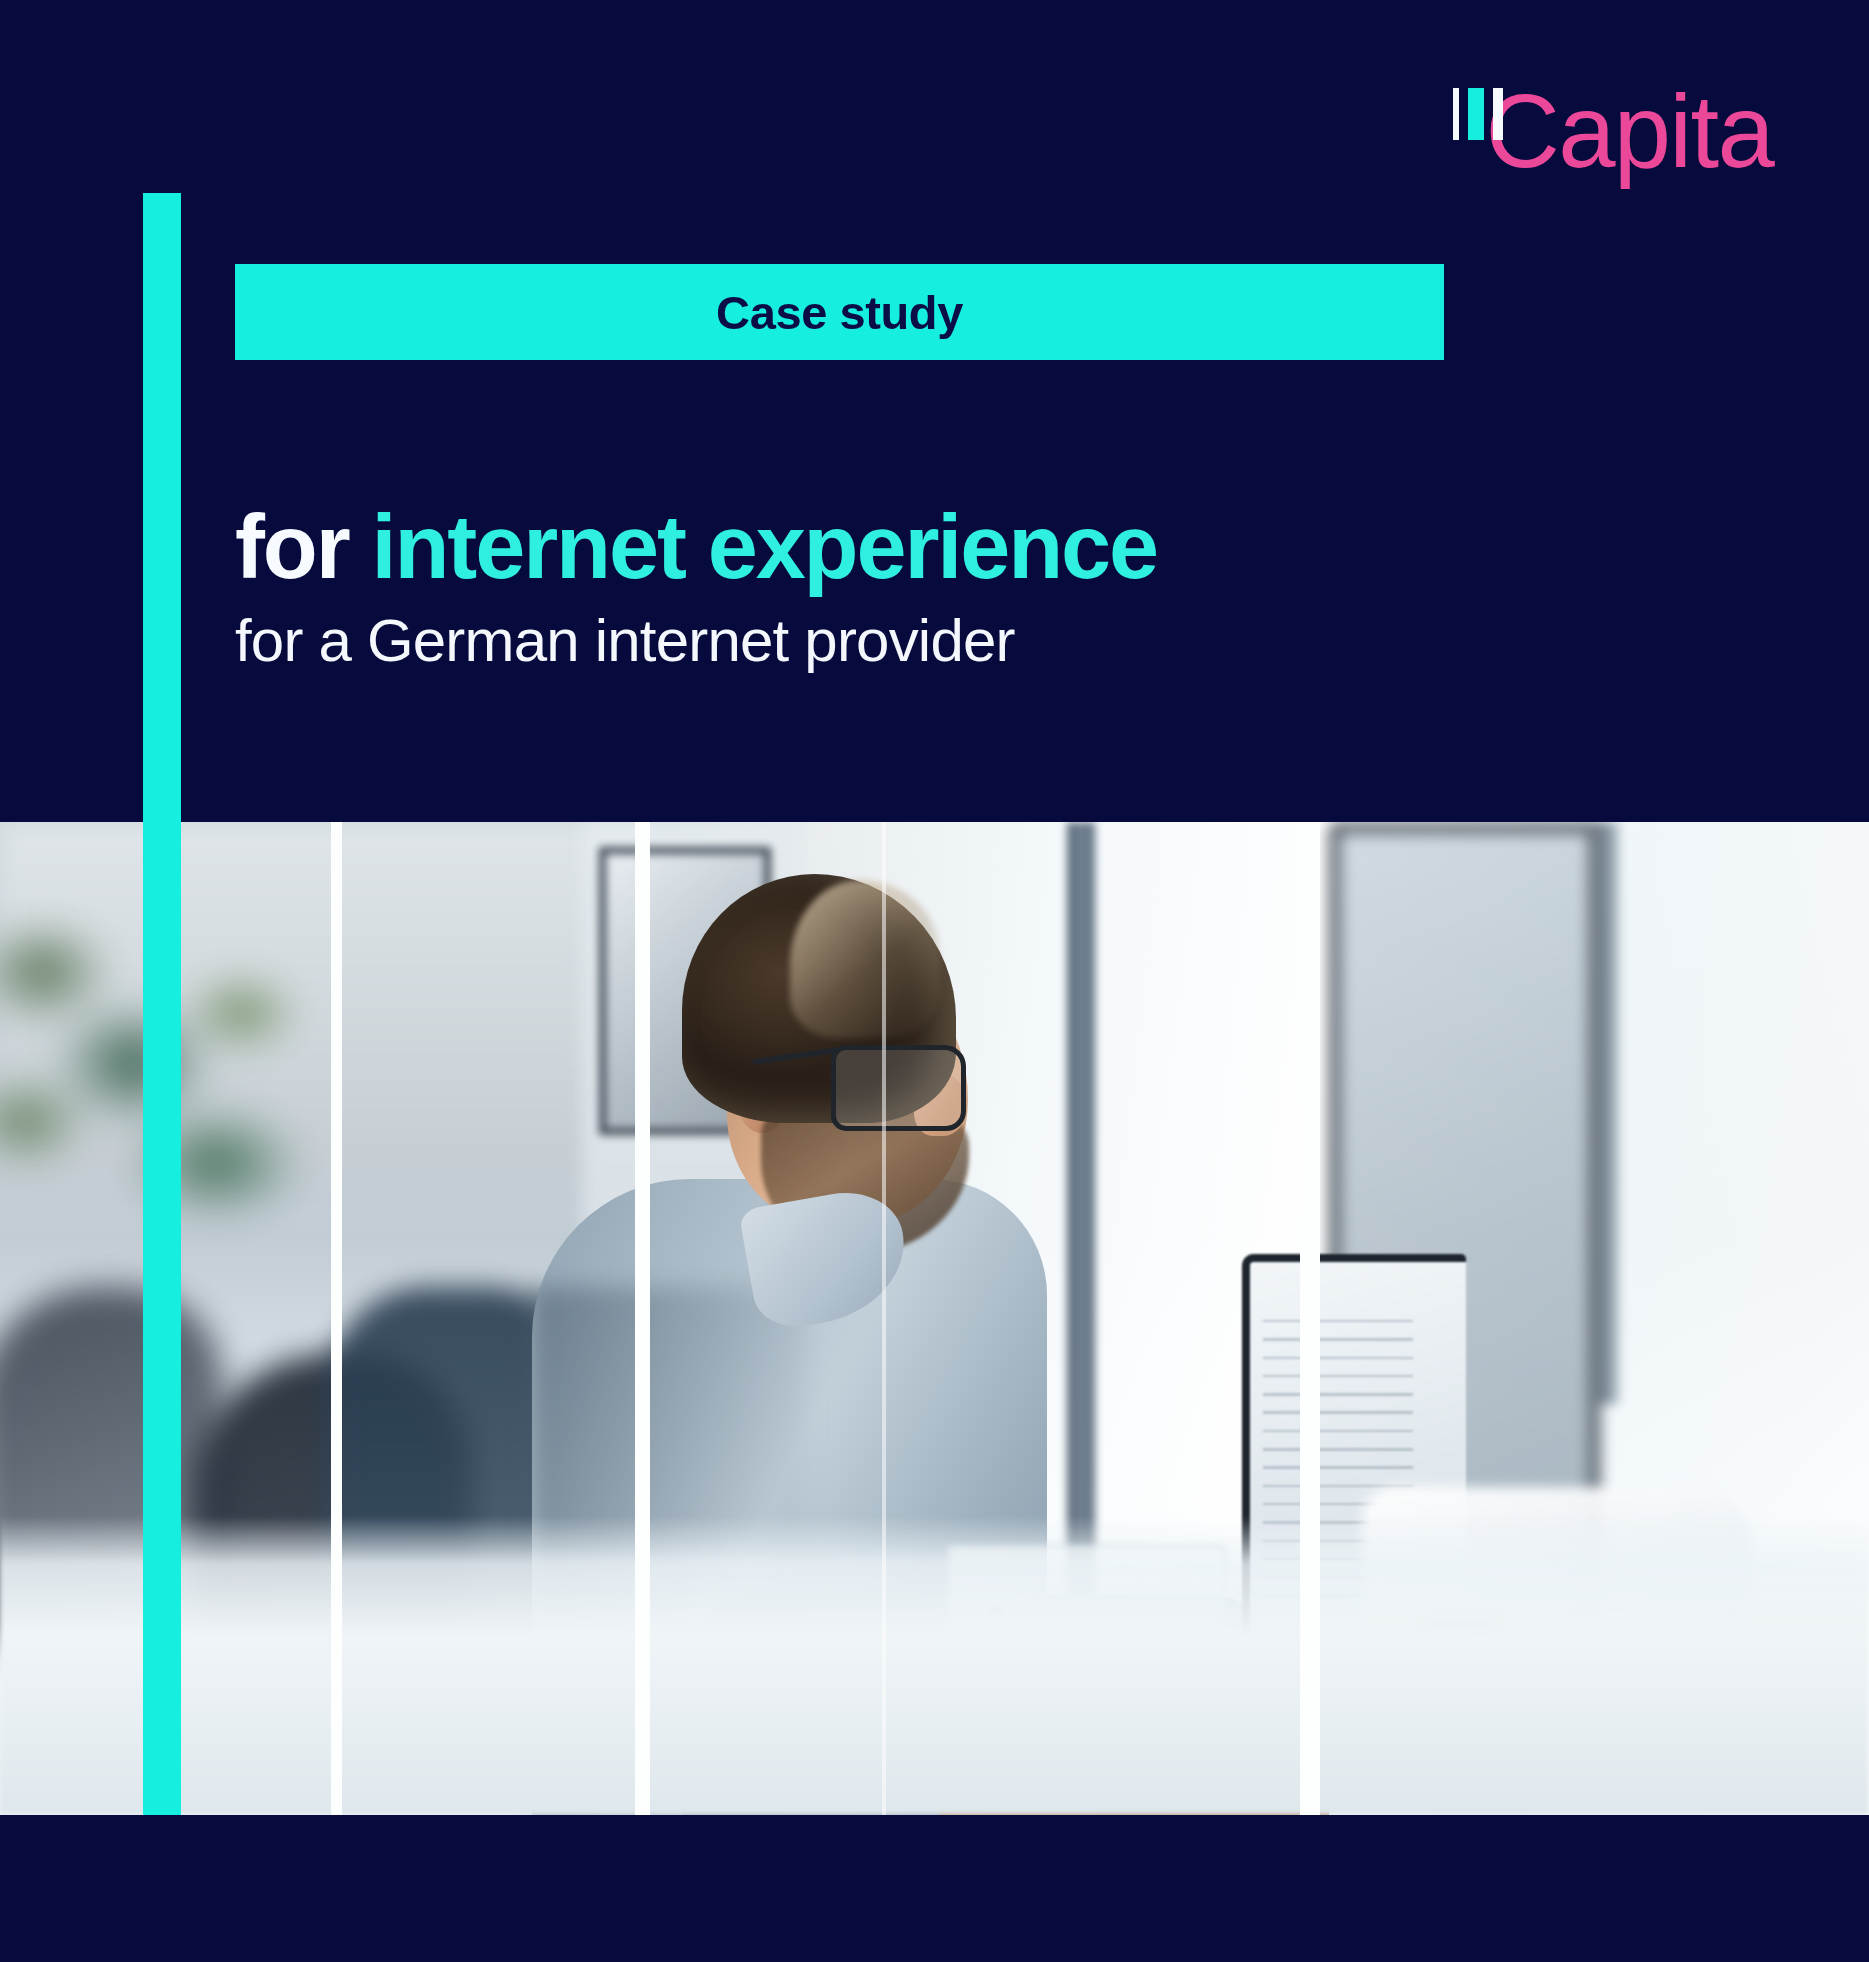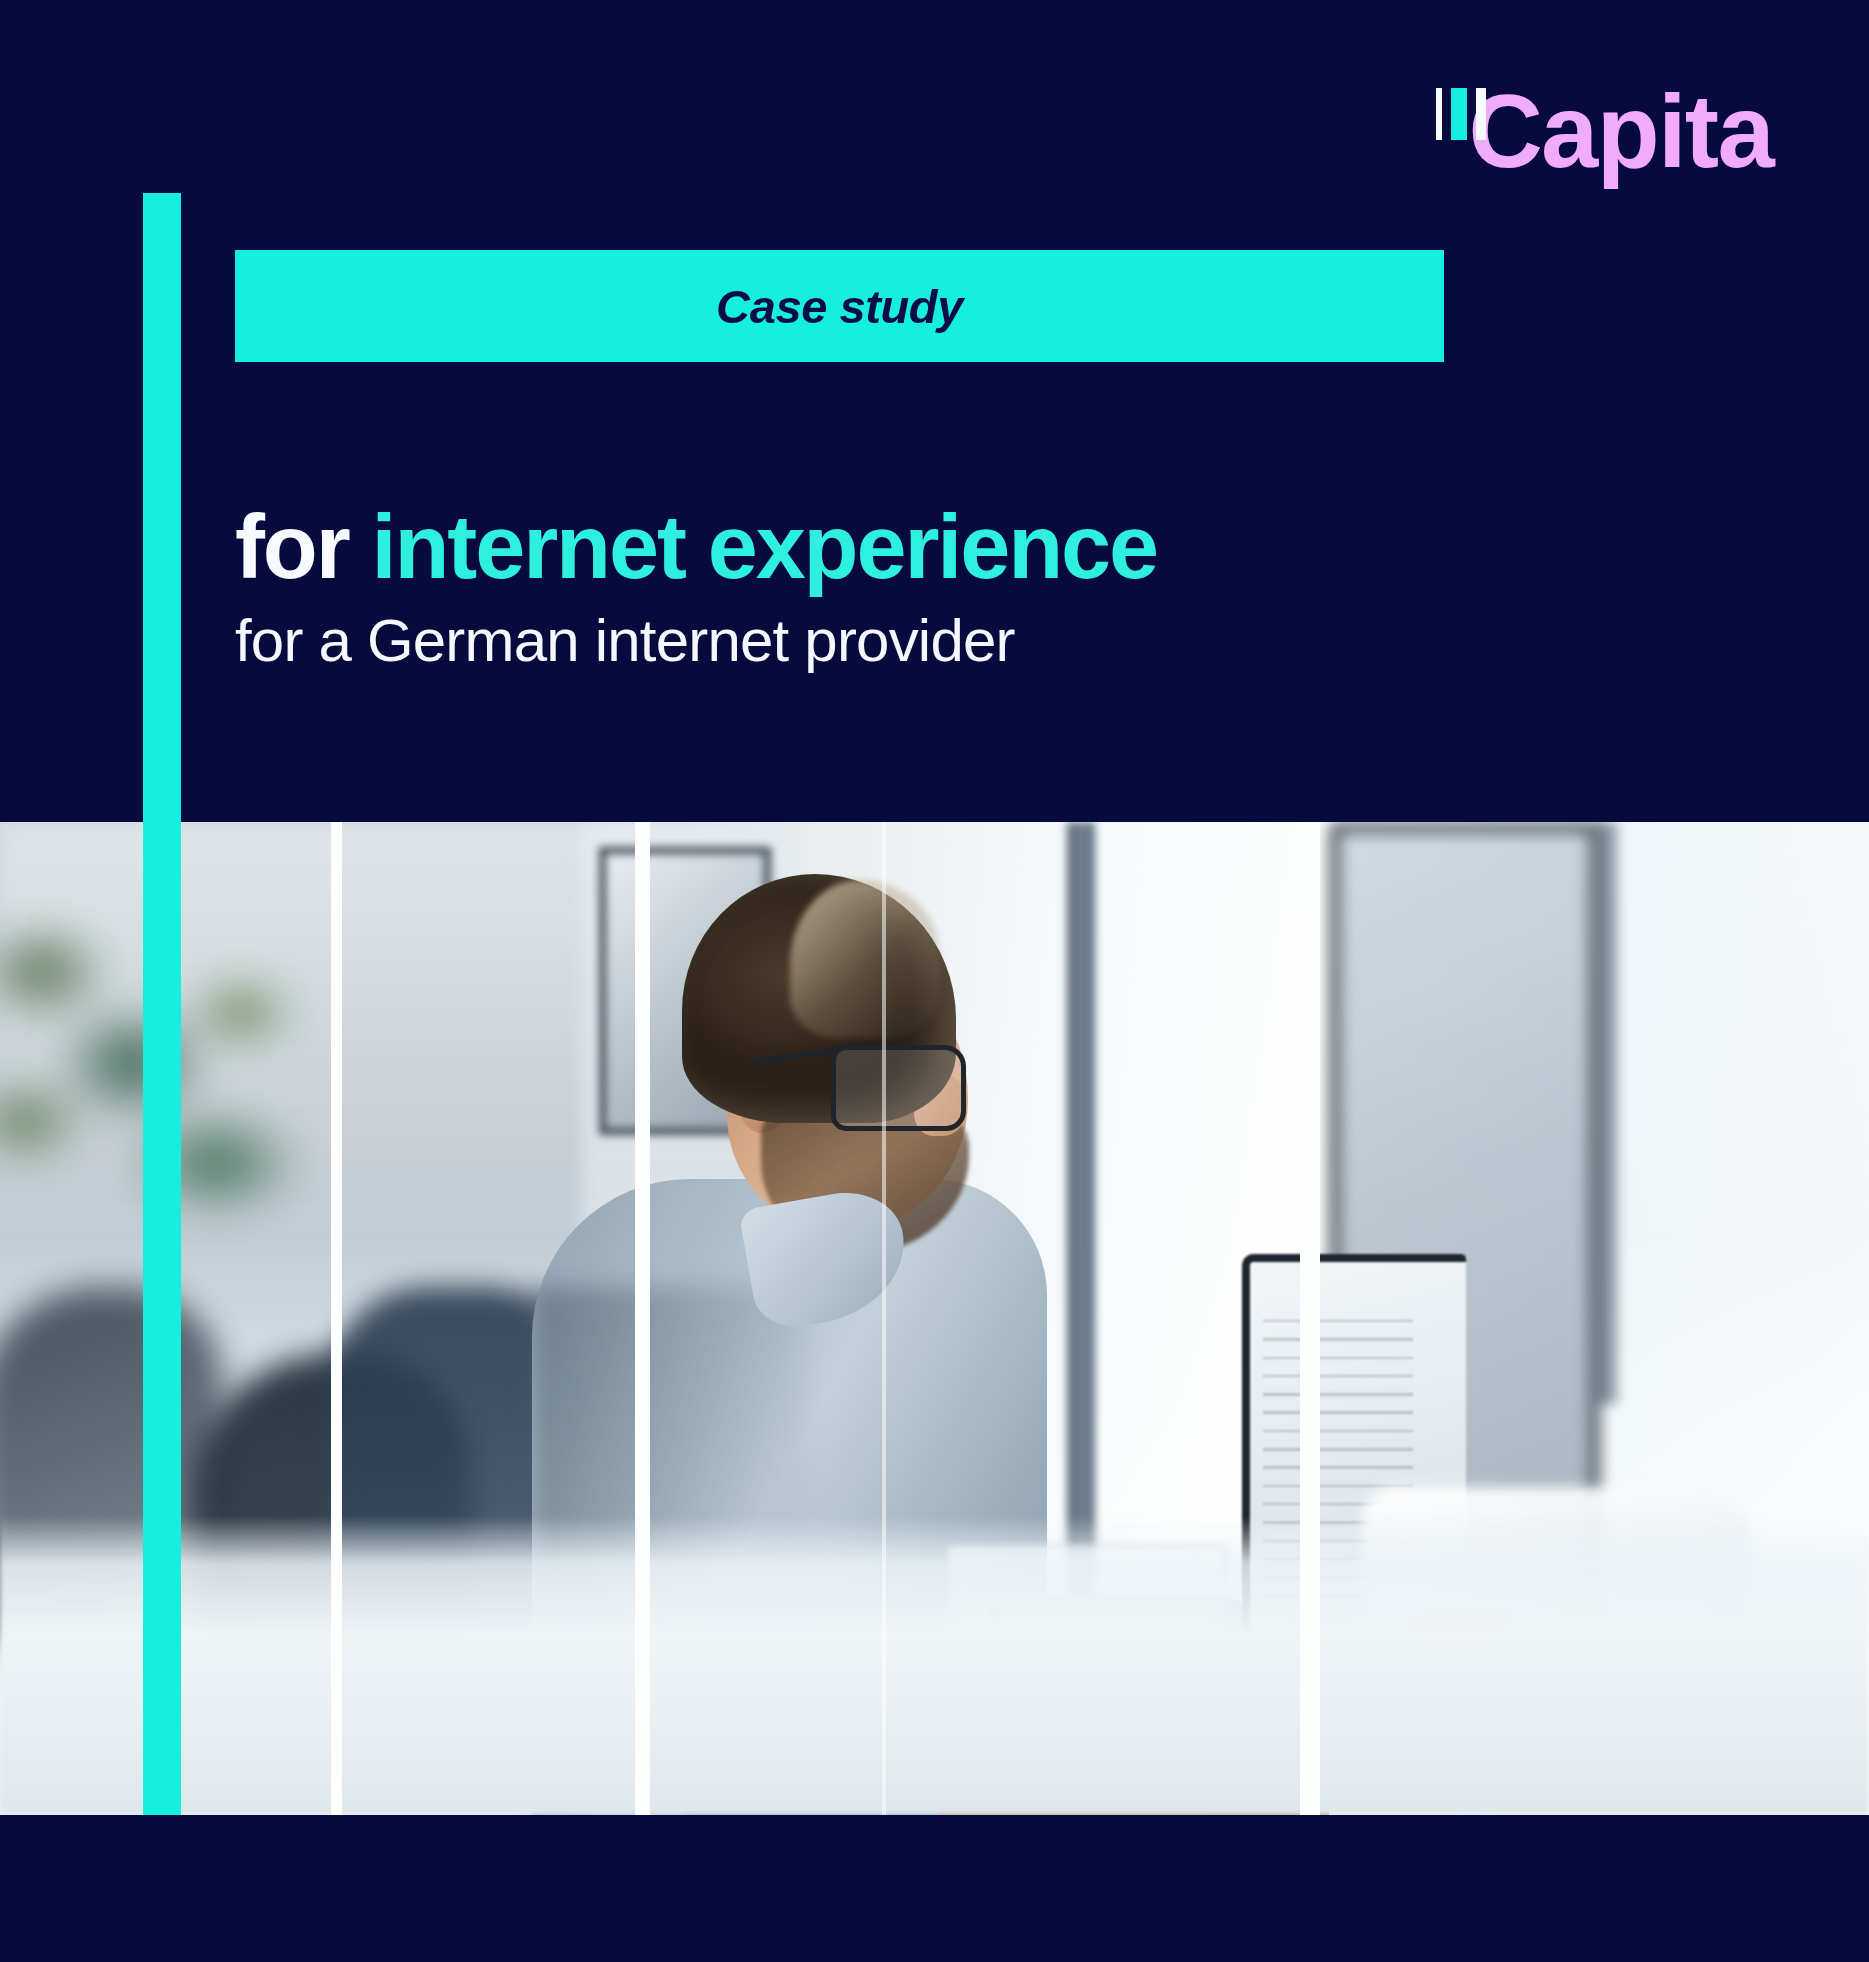--- a/index.html
+++ b/index.html
@@ -65,51 +65,50 @@
     position: absolute;
     left: 40px;
     top: 5px;
     width: 10px;
     height: 52px;
     background: #f7fbff;
   }
   .logo-word {
     font-size: 103px;
     line-height: 0.80;
-    font-weight: 700;
-    color: #f0abfc;
+    font-weight: 400;
+    color: #ec4899;
     letter-spacing: -1.7px;
     margin-left: -25px;
     white-space: nowrap;
   }
 
   
   .accent-rule {
     position: absolute;
     left: 143px;
     top: 193px;
     width: 38px;
     height: 1622px;
     background: #16efe0;
     z-index: 6;
   }
 
   
   .eyebrow {
     position: absolute;
     left: 235px;
-    top: 250px;
+    top: 264px;
     width: 1209px;
-    height: 112px;
+    height: 96px;
     background: #16efe0;
     display: flex;
     align-items: center;
     justify-content: center;
     z-index: 4;
-    font-style: italic;
   }
   .eyebrow-text {
     font-size: 47px;
     font-weight: 700;
     color: #0b0d45;
     letter-spacing: -0.4px;
   }
 
   
   .headline-block {

